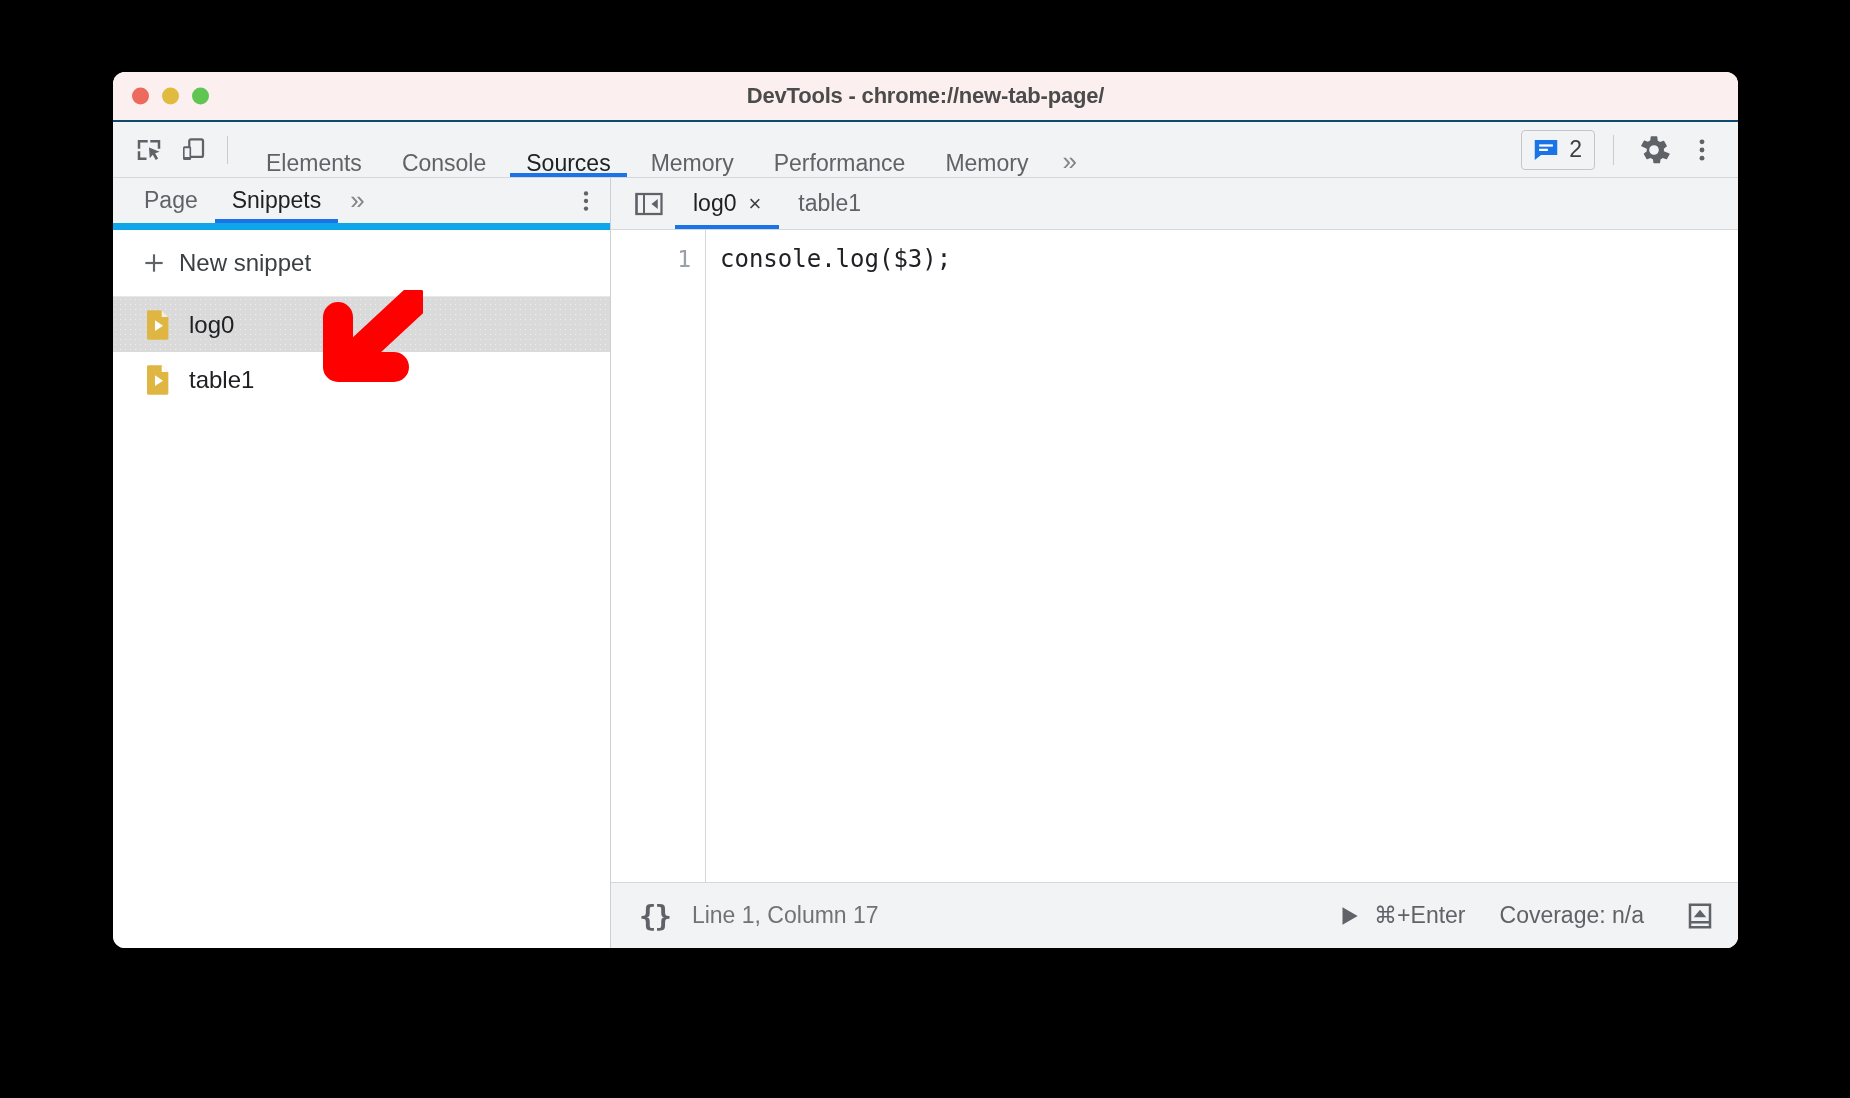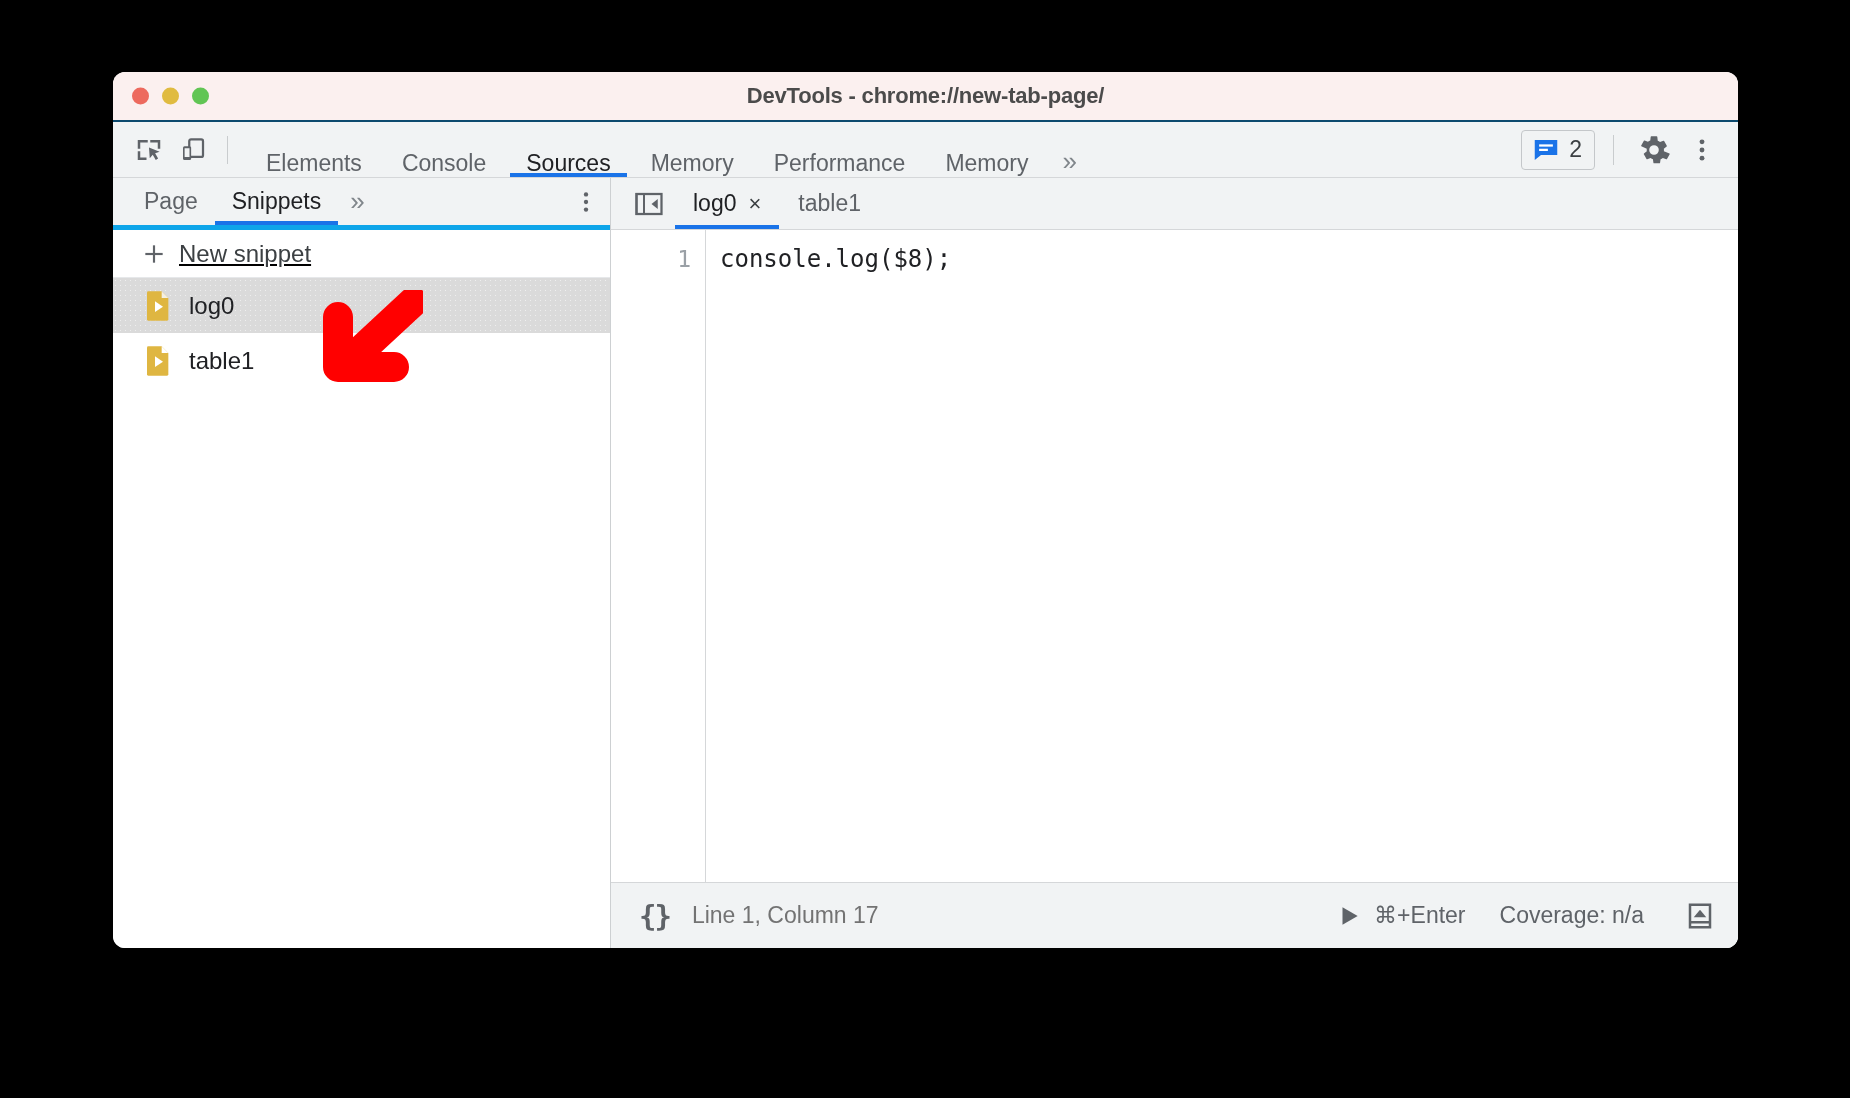--- a/index.html
+++ b/index.html
@@ -122,21 +122,21 @@
   #navigator {
     width: 498px;
     border-right: 1px solid #cdd0d2;
     display: flex;
     flex-direction: column;
     background: #ffffff;
   }
   #nav-tabbar {
     height: 52px;
     background: #f1f3f4;
-    border-bottom: 5px solid #0ea5e9;
+    border-bottom: 7px solid #0ea5e9;
     display: flex;
     align-items: stretch;
     padding-left: 14px;
     position: relative;
   }
   .nav-tab {
     display: flex; align-items: center;
     padding: 0 17px;
     font-size: 23px;
     color: #5f6368;
@@ -153,28 +153,27 @@
     background: #1a73e8;
   }
   .nav-tab.more { color: #80868b; font-size: 26px; padding: 0 12px; }
   #nav-menu-btn {
     margin-left: auto;
     width: 48px;
     display: flex; align-items: center; justify-content: center;
     cursor: pointer;
   }
   #new-snippet-row {
-    height: 48px;
+    height: 67px;
     display: flex;
     align-items: center;
     padding-left: 28px;
     gap: 12px;
     border-bottom: 1px solid #e6e8ea;
     cursor: pointer;
-    text-decoration: underline;
   }
   #new-snippet-label { font-size: 24px; color: #3c4043; }
   .snippet-item {
     height: 55px;
     display: flex;
     align-items: center;
     padding-left: 32px;
     gap: 16px;
     cursor: pointer;
   }
@@ -447,21 +446,21 @@
         </div>
         <div class="editor-tab">
           <span>table1</span>
         </div>
       </div>
 
       <div id="code-area">
         <div id="gutter">
           <div>1</div>
         </div>
-        <div id="code-content">console.log($8);</div>
+        <div id="code-content">console.log($3);</div>
       </div>
 
       <div id="status-bar">
         <span id="pretty-print">{}</span>
         <span id="cursor-position">Line 1, Column 17</span>
         <div id="status-right">
           <div id="run-group">
             <svg width="26" height="26" viewBox="0 0 24 24">
               <path d="M6 4l14 8-14 8V4z" fill="#5f6368"></path>
             </svg>

